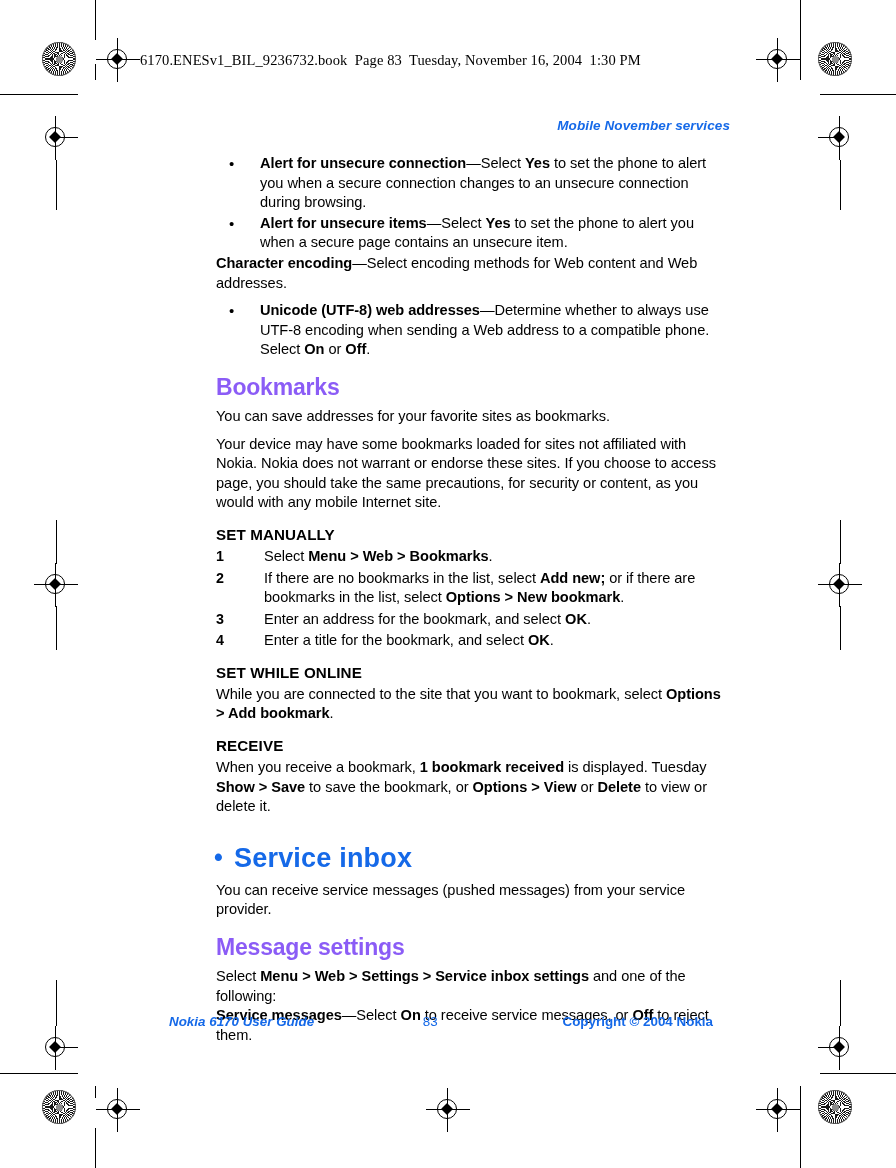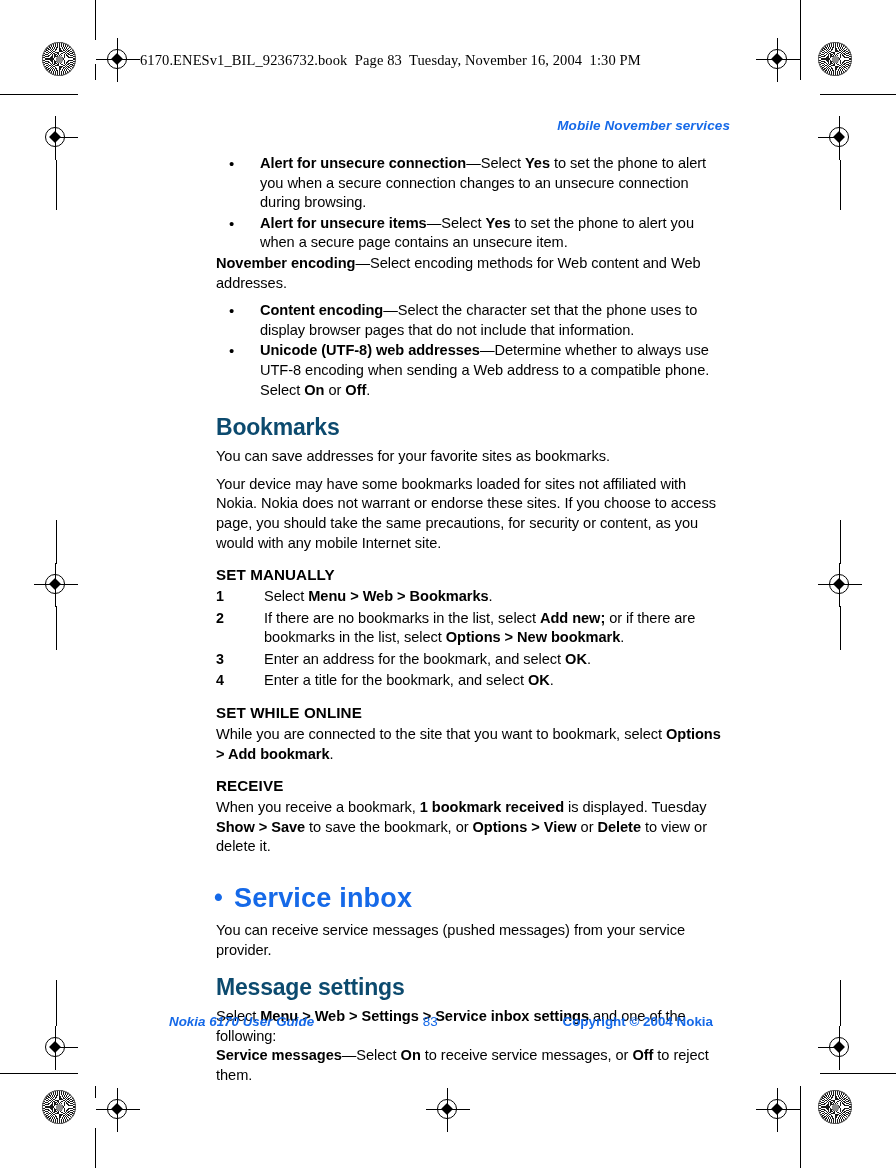--- a/index.html
+++ b/index.html
@@ -155,21 +155,21 @@
   }
   ol.steps li .num {
     position: absolute;
     left: 0;
     top: 0;
     font-weight: bold;
     font-size: 14.3px;
   }
 
   h2.h-blue {
-    color: #0c4a6e;
+    color: #8b5cf6;
     font-size: 23px;
     font-weight: bold;
     line-height: 26px;
     margin: 14px 0 7px 0;
     letter-spacing: -0.2px;
   }
 
   h1.chapter {
     color: #1569e8;
     font-size: 27px;
@@ -336,24 +336,23 @@
 
   <div class="content">
 
     <div class="running-head">Mobile November services</div>
 
     <ul class="bullets">
       <li><b>Alert for unsecure connection</b><span>—Select </span><b>Yes</b><span> to set the phone to alert you when a secure connection changes to an unsecure connection during browsing.</span></li>
       <li><b>Alert for unsecure items</b><span>—Select </span><b>Yes</b><span> to set the phone to alert you when a secure page contains an unsecure item.</span></li>
     </ul>
 
-    <p class="body-text"><b>November encoding</b><span>—Select encoding methods for Web content and Web addresses.</span></p>
+    <p class="body-text"><b>Character encoding</b><span>—Select encoding methods for Web content and Web addresses.</span></p>
 
     <ul class="bullets">
-      <li><b>Content encoding</b><span>—Select the character set that the phone uses to display browser pages that do not include that information.</span></li>
       <li><b>Unicode (UTF-8) web addresses</b><span>—Determine whether to always use UTF-8 encoding when sending a Web address to a compatible phone. Select </span><b>On</b><span> or </span><b>Off</b><span>.</span></li>
     </ul>
 
     <h2 class="h-blue">Bookmarks</h2>
 
     <p class="body-text">You can save addresses for your favorite sites as bookmarks.</p>
     <p class="body-text">Your device may have some bookmarks loaded for sites not affiliated with Nokia. Nokia does not warrant or endorse these sites. If you choose to access page, you should take the same precautions, for security or content, as you would with any mobile Internet site.</p>
 
     <h3 class="caps">SET MANUALLY</h3>
     <ol class="steps">

